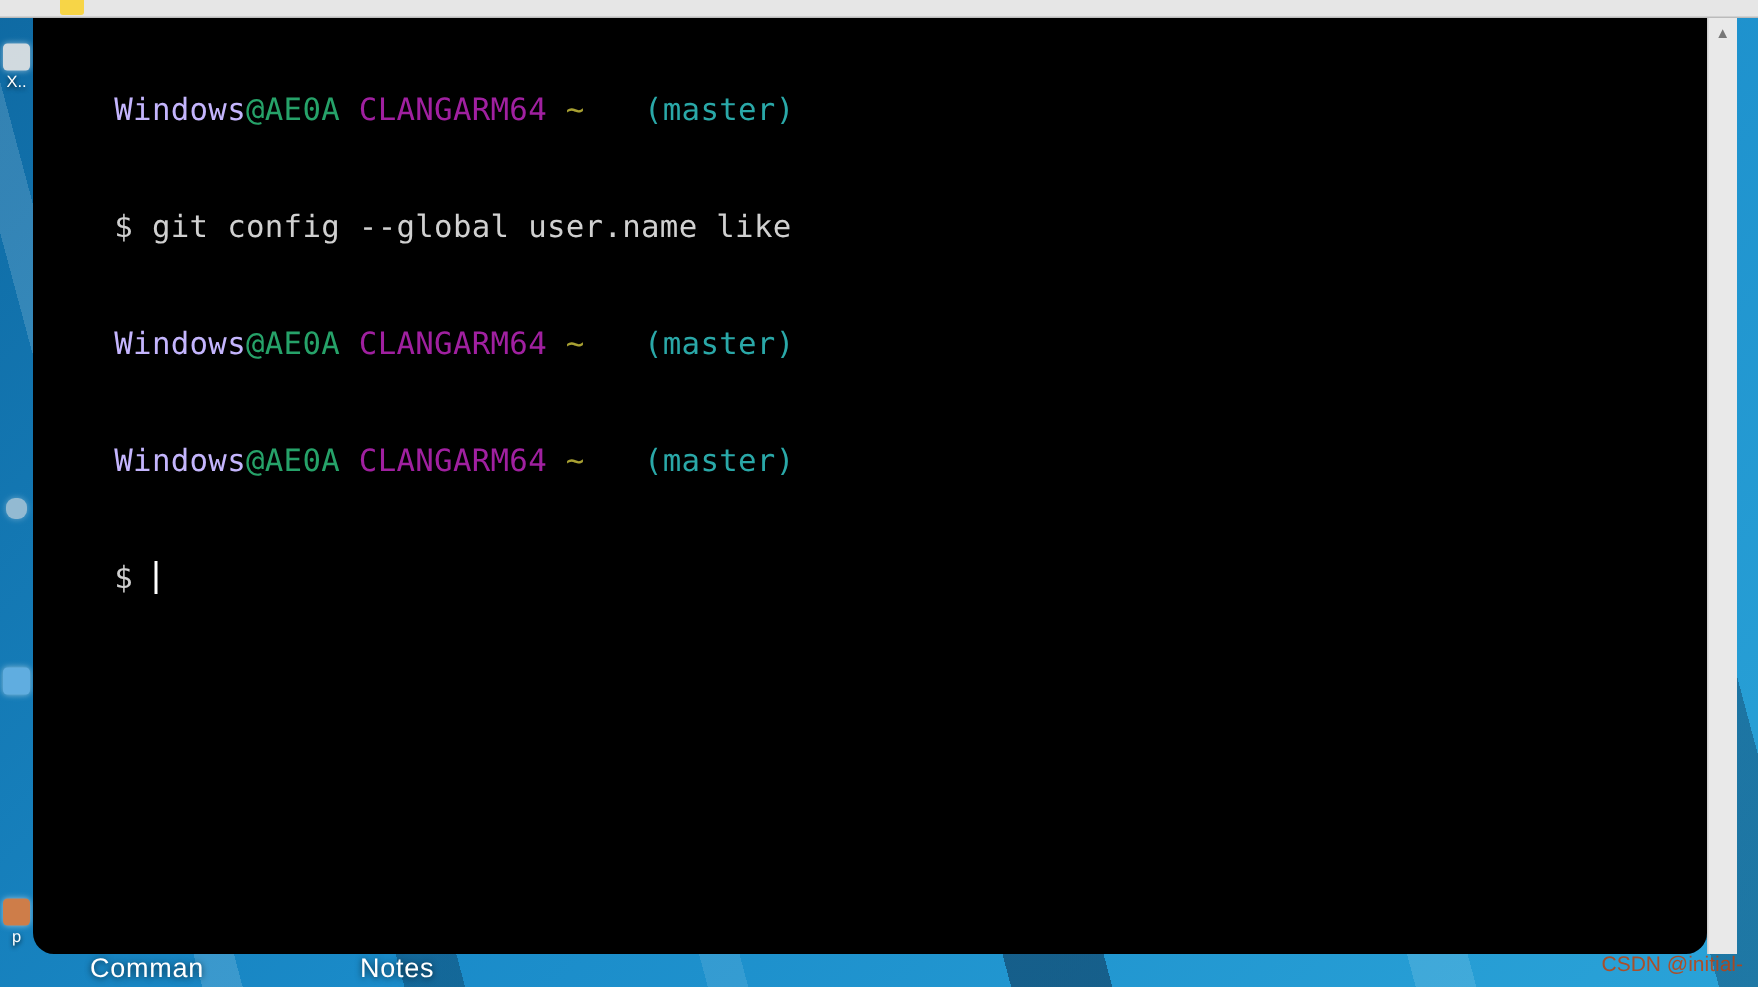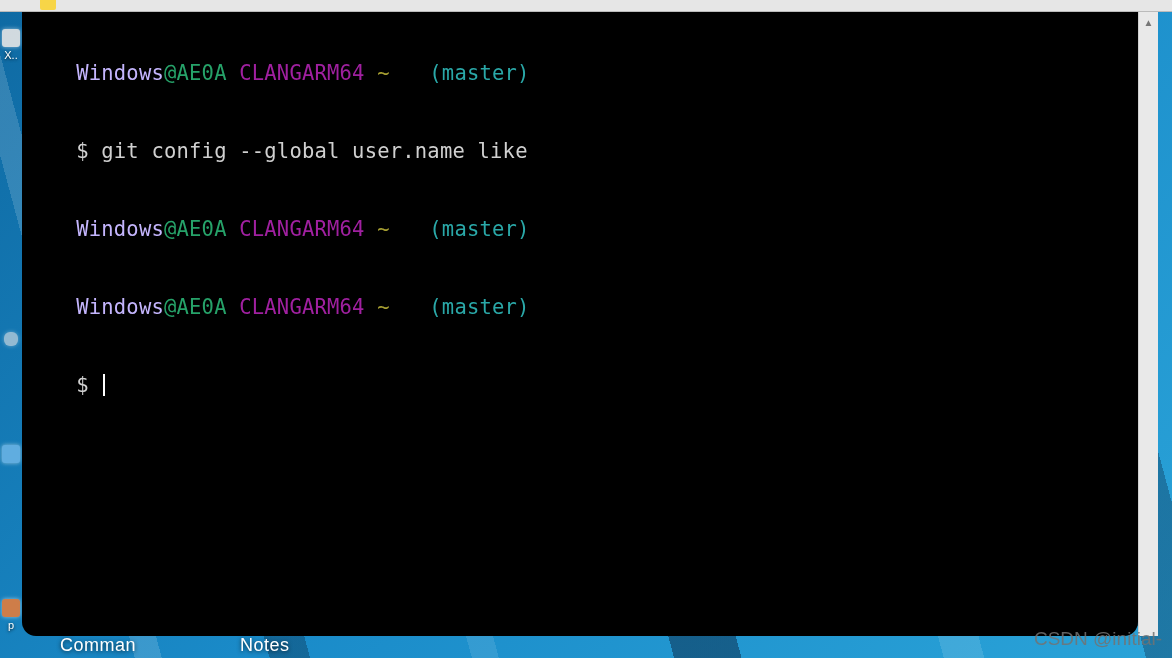--- a/index.html
+++ b/index.html
@@ -129,22 +129,22 @@
       text-shadow: 0 1px 4px rgba(0,0,0,0.7);
       letter-spacing: 0.5px;
     }
     #lbl-comman { left: 60px; }
     #lbl-notes  { left: 200px; margin-left: 40px; }
 
     .watermark {
       position: absolute;
       right: 10px;
       bottom: 8px;
-      color: #737373;
-      font-size: 19px;
+      color: #c2410c;
+      font-size: 14px;
       font-family: Arial, sans-serif;
       opacity: 0.85;
     }
   </style>
 </head>
 <body>
 
 <div class="toolbar-frag">
   <div class="yellow-dot"></div>
 </div>

